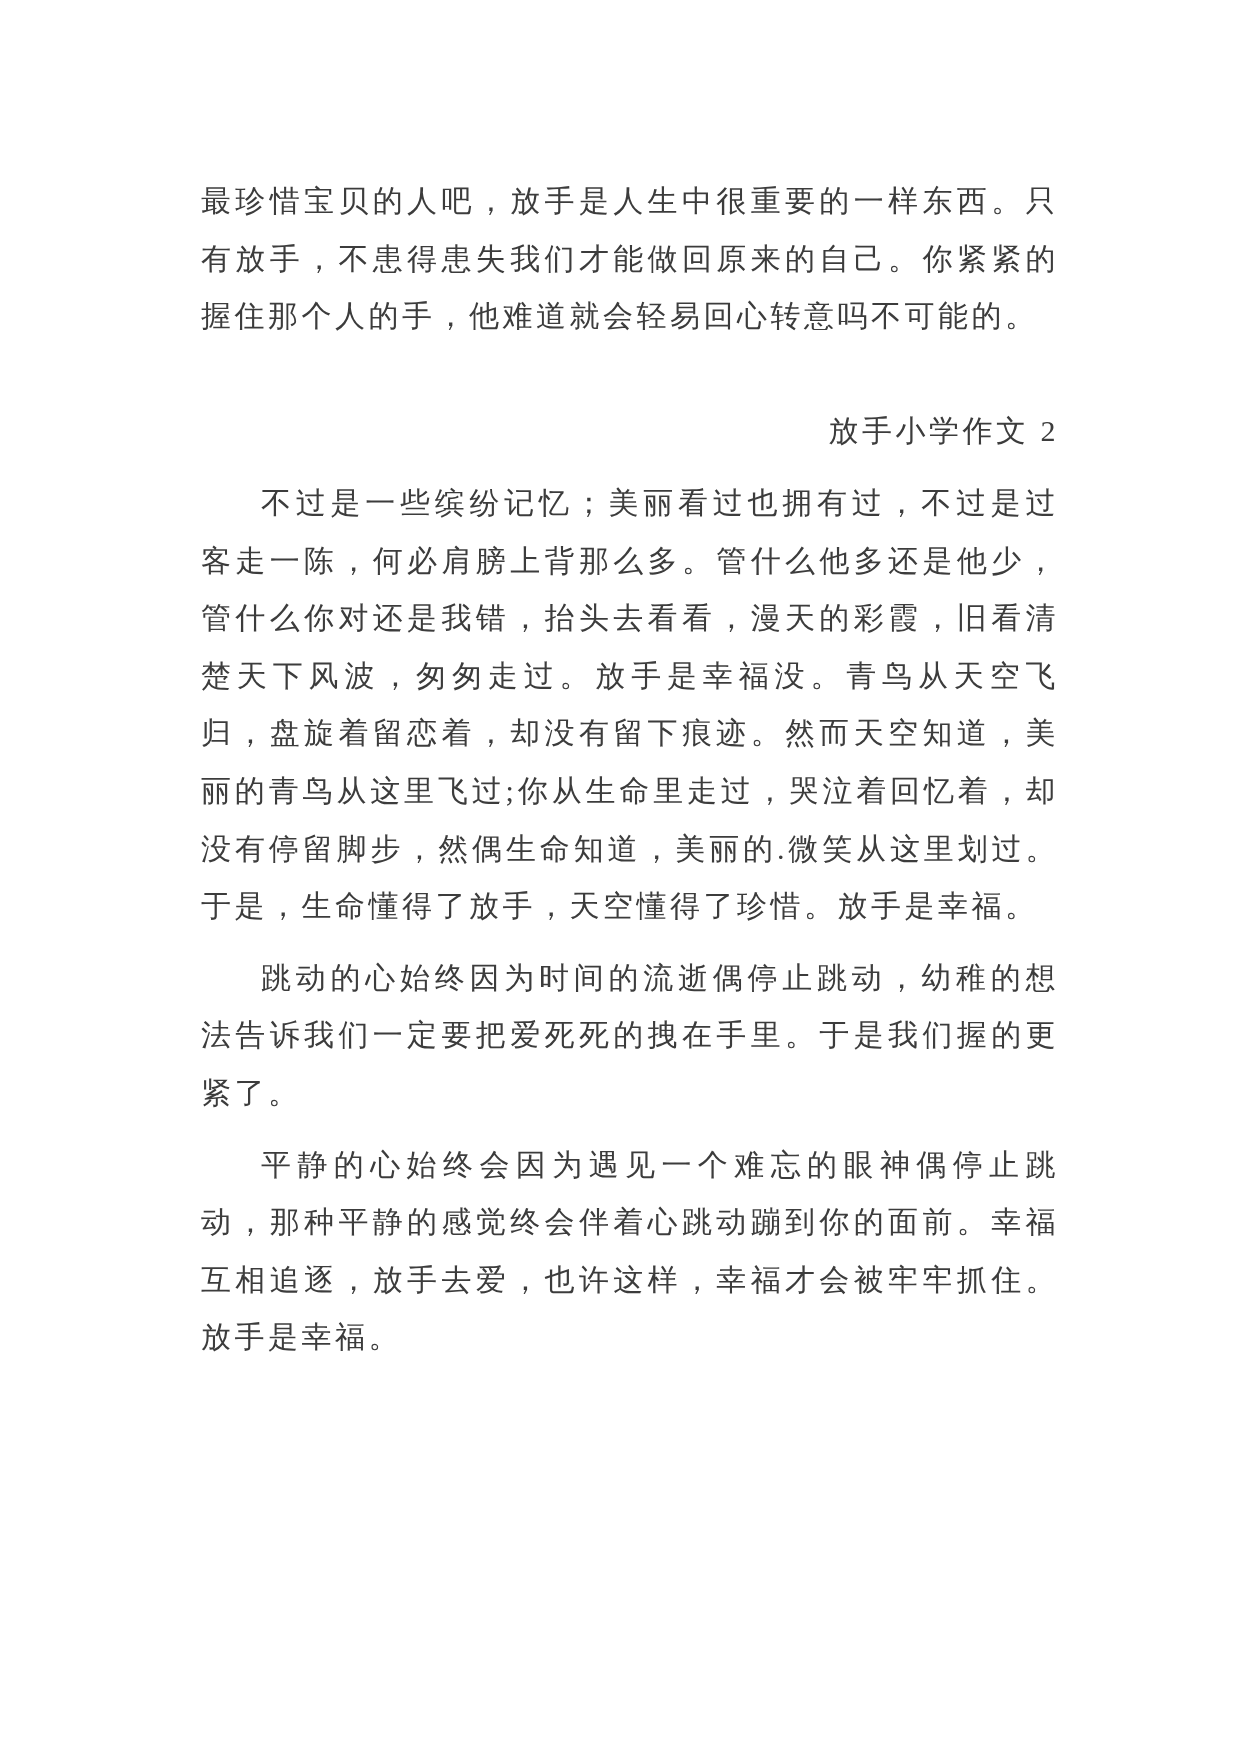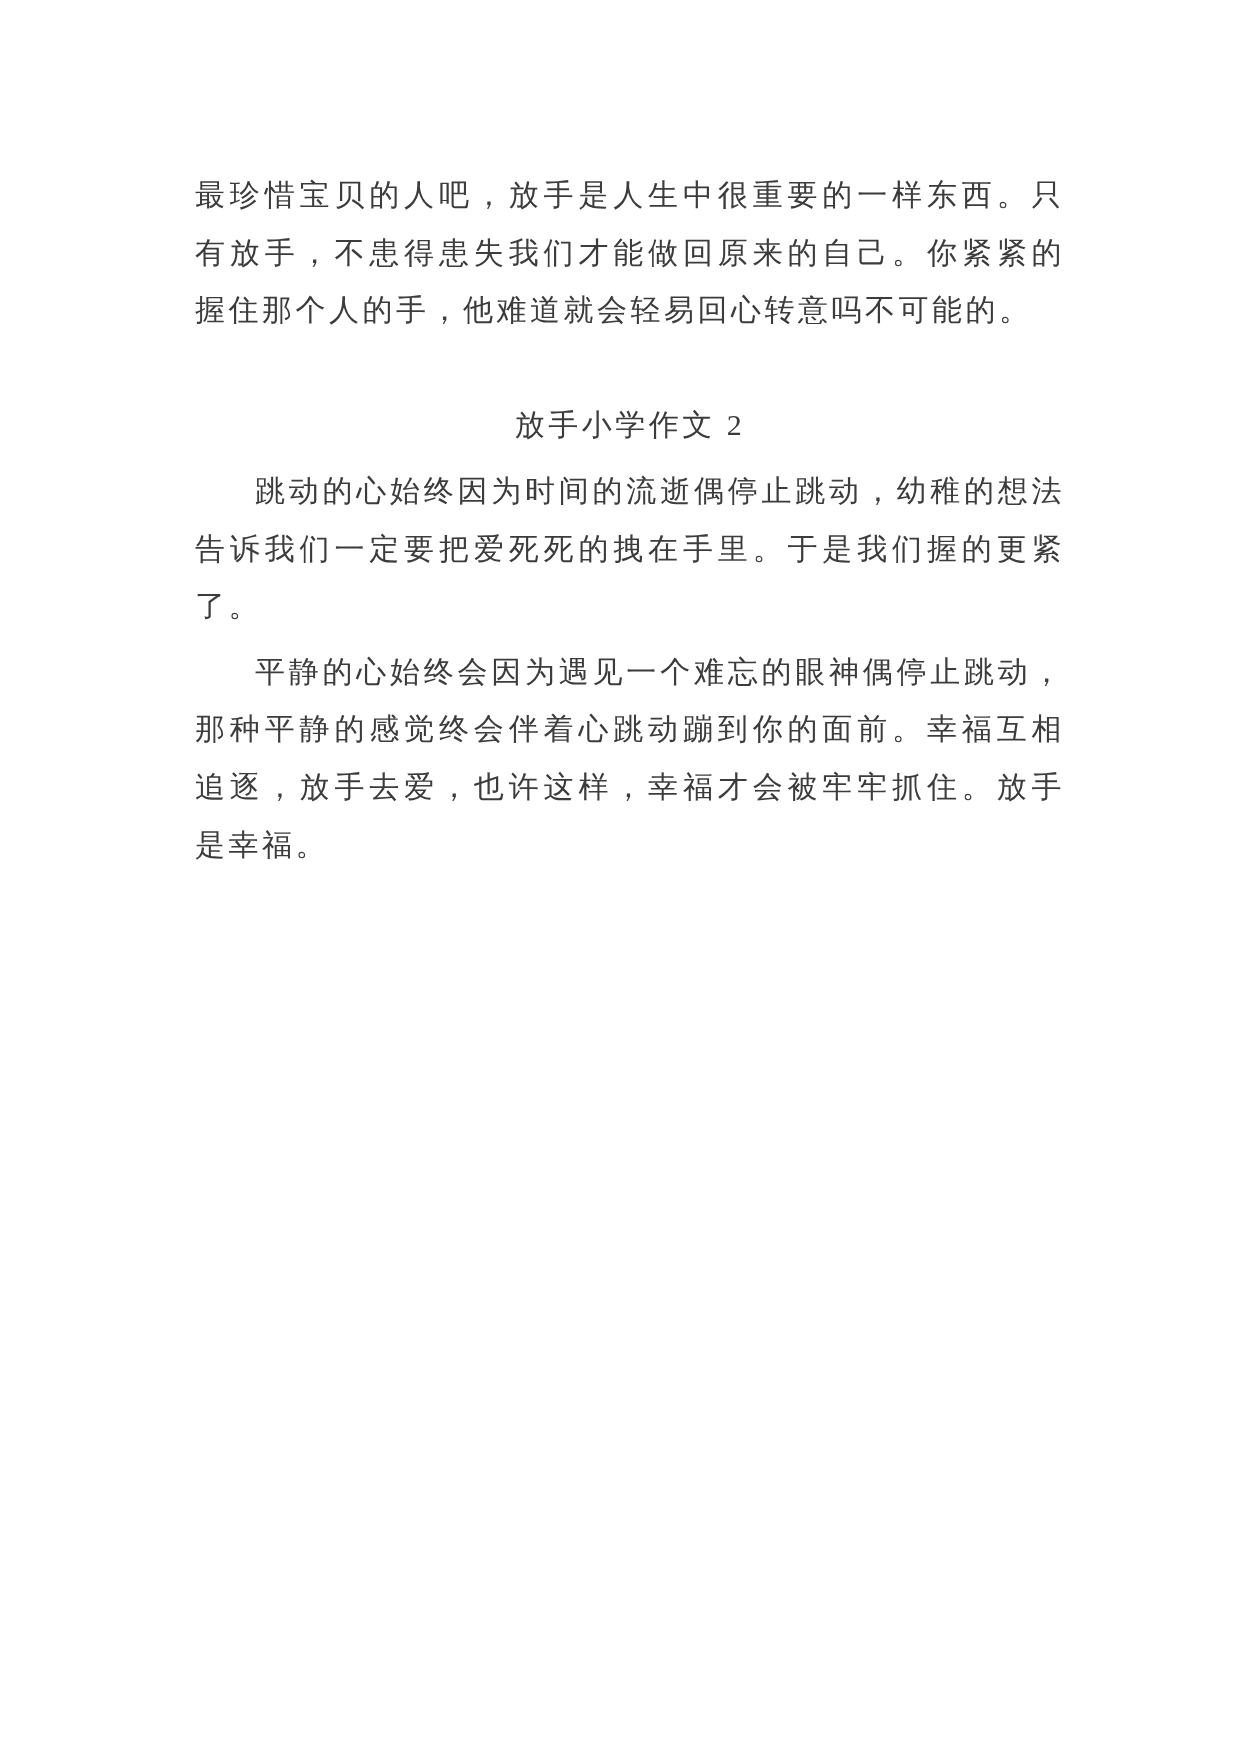--- a/index.html
+++ b/index.html
@@ -14,40 +14,41 @@
     background: #ffffff;
     box-sizing: border-box;
     padding: 158px 168px 0 187px;
     overflow: hidden;
   }
   .doc {
     font-family: "Liberation Serif", "DejaVu Serif", serif;
     color: #3c3c3c;
   }
   .doc p {
-    margin: 8px;
+    margin: 14px;
     font-size: 30px;
     line-height: 57.6px;
     letter-spacing: 3.5px;
     text-align: justify;
     text-justify: inter-ideograph;
     font-weight: 400;
   }
   .doc p.indent {
     text-indent: 2em;
   }
   .doc p.heading {
     margin-top: 57.6px;
-    text-align: center;
+    text-align: right;
   }
 </style>
 </head>
 <body style="background: rgb(255, 255, 255);">
 
 <div class="page">
   <div class="doc" style="color: rgb(60, 60, 60);">
 
   <p class="">最珍惜宝贝的人吧，放手是人生中很重要的一样东西。只有放手，不患得患失我们才能做回原来的自己。你紧紧的握住那个人的手，他难道就会轻易回心转意吗不可能的。</p>
       <p class="heading">放手小学作文 2</p>
+      <p class=" indent">不过是一些缤纷记忆；美丽看过也拥有过，不过是过客走一陈，何必肩膀上背那么多。管什么他多还是他少，管什么你对还是我错，抬头去看看，漫天的彩霞，旧看清楚天下风波，匆匆走过。放手是幸福没。青鸟从天空飞归，盘旋着留恋着，却没有留下痕迹。然而天空知道，美丽的青鸟从这里飞过;你从生命里走过，哭泣着回忆着，却没有停留脚步，然偶生命知道，美丽的.微笑从这里划过。于是，生命懂得了放手，天空懂得了珍惜。放手是幸福。</p>
       <p class=" indent">跳动的心始终因为时间的流逝偶停止跳动，幼稚的想法告诉我们一定要把爱死死的拽在手里。于是我们握的更紧了。</p>
       <p class=" indent">平静的心始终会因为遇见一个难忘的眼神偶停止跳动，那种平静的感觉终会伴着心跳动蹦到你的面前。幸福互相追逐，放手去爱，也许这样，幸福才会被牢牢抓住。放手是幸福。</p>
     </div>
 </div>
 
 </body></html>

